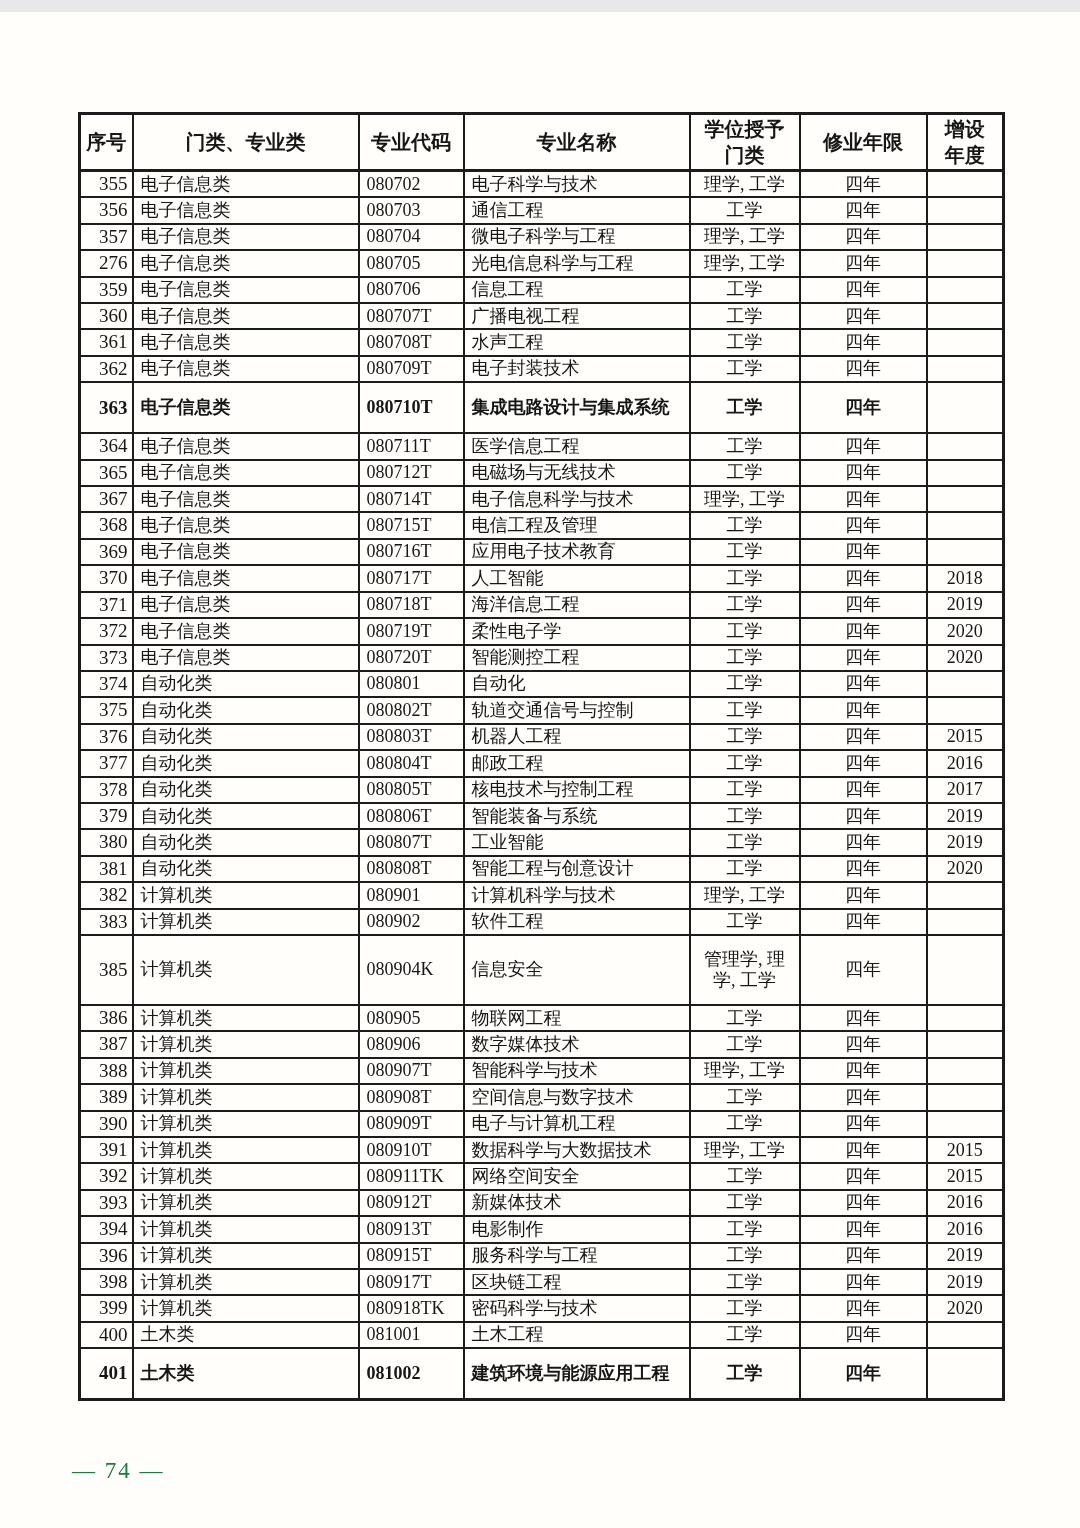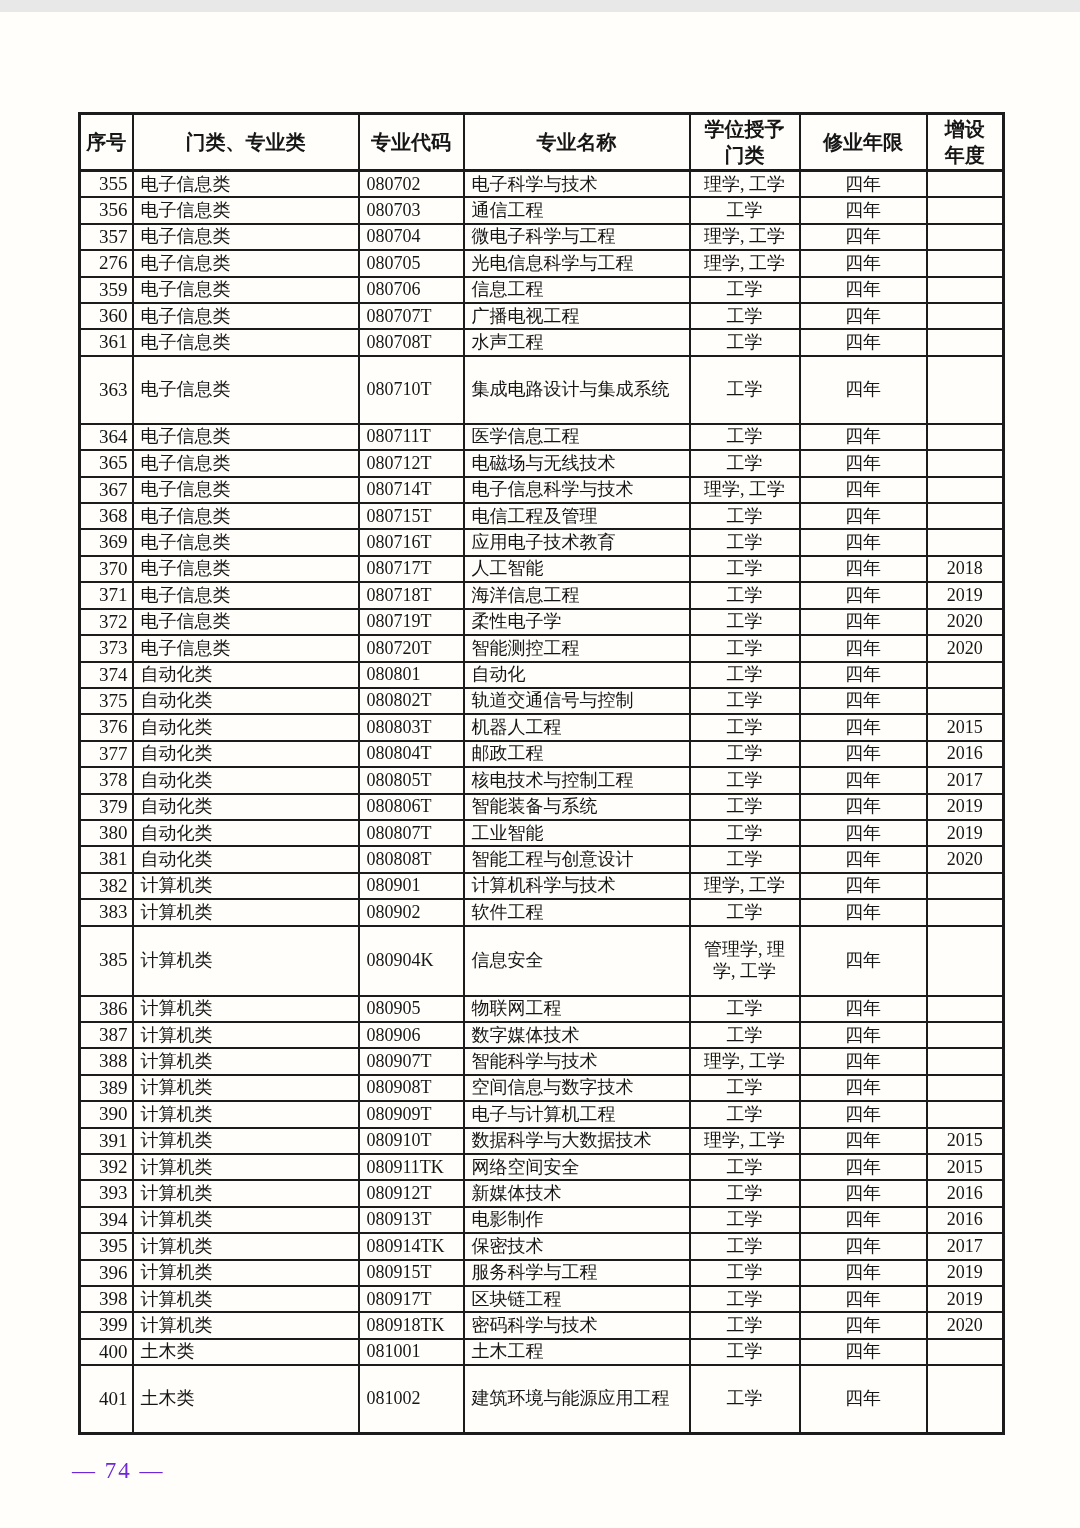--- a/index.html
+++ b/index.html
@@ -28,39 +28,39 @@
     border-bottom:3px solid #1c1c1c;
     font-weight:bold;
     font-size:20px;
     line-height:1.3;
     text-align:center;
     white-space:pre-line;
     padding:1px 2px;
     vertical-align:middle;
   }
   tbody tr { height:25px; }
-  tbody tr.tall { height:68px; }
+  tbody tr.tall { height:51px;font-weight:bold; }
   tbody tr.xtall { height:70px; }
   td {
     border:2px solid #1c1c1c;
     font-size:18px;
     line-height:1.18;
     padding:1px 4px;
     vertical-align:middle;
     word-break:break-all;
   }
   td.c0, td.c4, td.c5, td.c6 { text-align:center; }
   td.c1, td.c2, td.c3 { text-align:left; padding-left:7px; }
   td.c0 { font-size:19px;text-align:right; }
   .page-number {
     position:absolute;
     left:72px; top:1446px;
     font-size:23px;
     letter-spacing:2px;
-    color:#6d28d9;
+    color:#15803d;
   }
 </style>
 </head>
 <body>
 
 <div class="page">
   <table class="majors">
     <colgroup>
       <col class="w0">
         <col class="w1">
@@ -140,20 +140,29 @@
         </tr>
         <tr>
           <td class="c0">361</td>
           <td class="c1">电子信息类</td>
           <td class="c2">080708T</td>
           <td class="c3">水声工程</td>
           <td class="c4">工学</td>
           <td class="c5">四年</td>
           <td class="c6"></td>
         </tr>
+        <tr>
+          <td class="c0">362</td>
+          <td class="c1">电子信息类</td>
+          <td class="c2">080709T</td>
+          <td class="c3">电子封装技术</td>
+          <td class="c4">工学</td>
+          <td class="c5">四年</td>
+          <td class="c6"></td>
+        </tr>
         <tr class="tall">
           <td class="c0">363</td>
           <td class="c1">电子信息类</td>
           <td class="c2">080710T</td>
           <td class="c3">集成电路设计与集成系统</td>
           <td class="c4">工学</td>
           <td class="c5">四年</td>
           <td class="c6"></td>
         </tr>
         <tr>
@@ -409,29 +418,20 @@
           <td class="c6">2016</td>
         </tr>
         <tr>
           <td class="c0">394</td>
           <td class="c1">计算机类</td>
           <td class="c2">080913T</td>
           <td class="c3">电影制作</td>
           <td class="c4">工学</td>
           <td class="c5">四年</td>
           <td class="c6">2016</td>
-        </tr>
-        <tr>
-          <td class="c0">395</td>
-          <td class="c1">计算机类</td>
-          <td class="c2">080914TK</td>
-          <td class="c3">保密技术</td>
-          <td class="c4">工学</td>
-          <td class="c5">四年</td>
-          <td class="c6">2017</td>
         </tr>
         <tr>
           <td class="c0">396</td>
           <td class="c1">计算机类</td>
           <td class="c2">080915T</td>
           <td class="c3">服务科学与工程</td>
           <td class="c4">工学</td>
           <td class="c5">四年</td>
           <td class="c6">2019</td>
         </tr>

